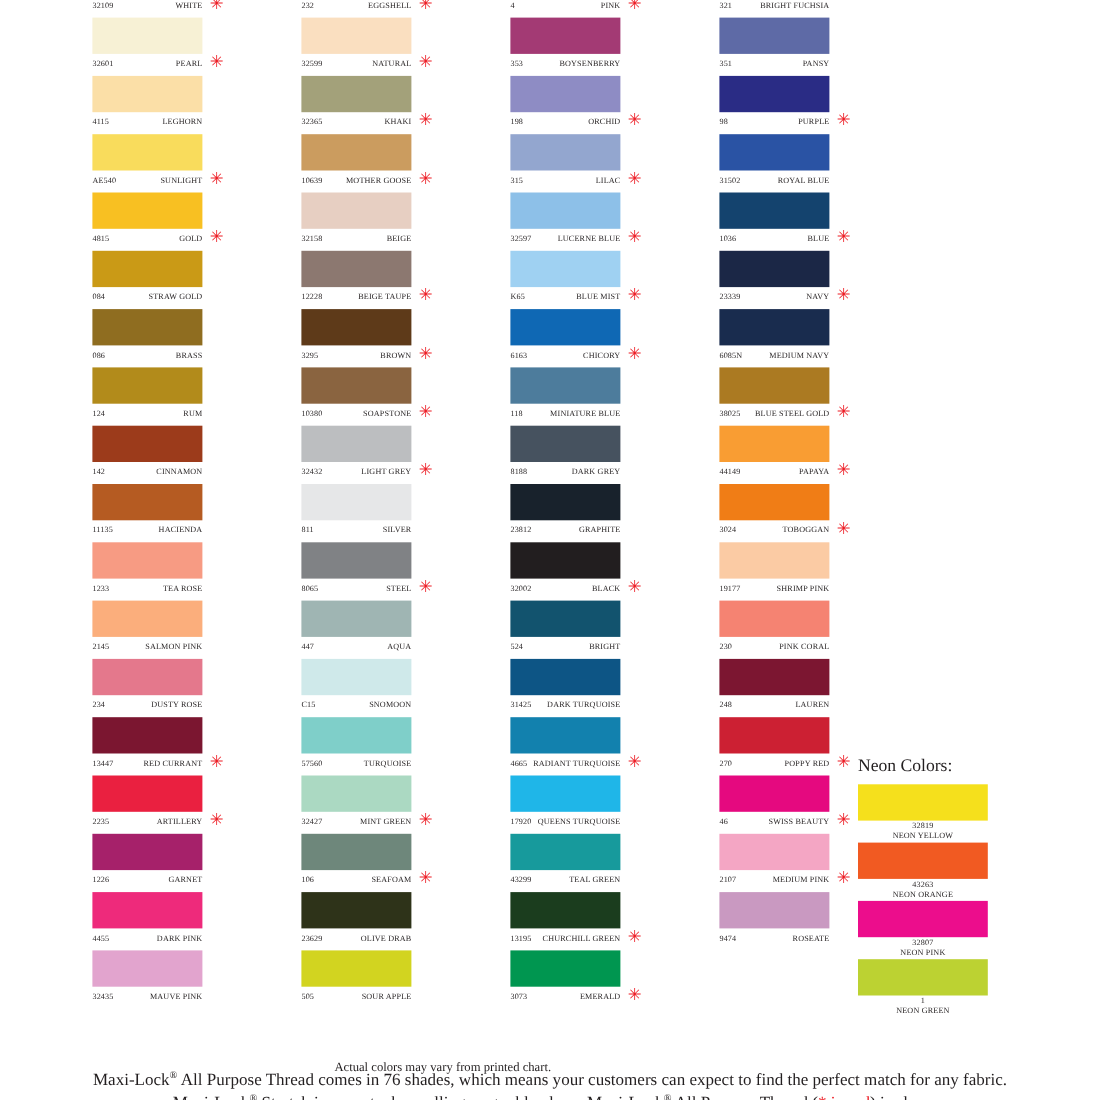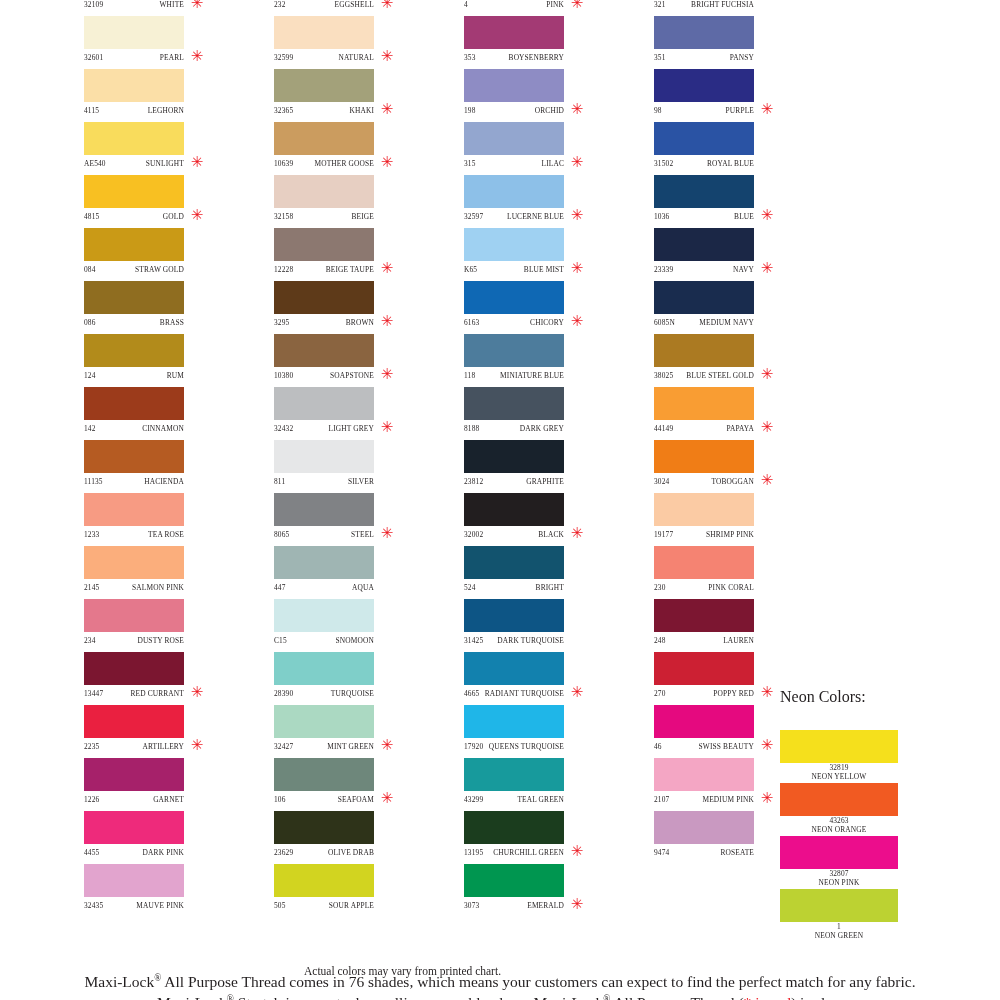--- a/index.html
+++ b/index.html
@@ -65,21 +65,21 @@
     color:#ed1c24;
     font-size:15px;
     line-height:18px;
     font-family:"DejaVu Sans", sans-serif;
     text-align:center;
     font-weight:bold;
   }
   .neon-title{
     font-size:16px;
     color:#231f20;
-    margin-bottom:24px;
+    margin-bottom:7px;
     white-space:nowrap;
   }
   .neon-cell{
     height:53px;
     position:relative;
   }
   .neon-cell .swatch{ margin-left:0px; }
   .neon-cell .cap{ left:0px;flex-direction:column; }
   .footnote{
     position:absolute;
@@ -500,21 +500,21 @@
         <div class="swatch" style="background: rgb(123, 22, 48);"></div>
         <div class="cap">
           <span class="num">13447</span>
           <span class="nm">RED CURRANT</span>
         </div>
         <div class="star">✳</div>
       </div>
       <div class="cell">
         <div class="swatch" style="background: rgb(127, 207, 201);"></div>
         <div class="cap">
-          <span class="num">28390</span>
+          <span class="num">57560</span>
           <span class="nm">TURQUOISE</span>
         </div>
       </div>
       <div class="cell">
         <div class="swatch" style="background: rgb(18, 129, 174);"></div>
         <div class="cap">
           <span class="num">4665</span>
           <span class="nm">RADIANT TURQUOISE</span>
         </div>
         <div class="star">✳</div>

